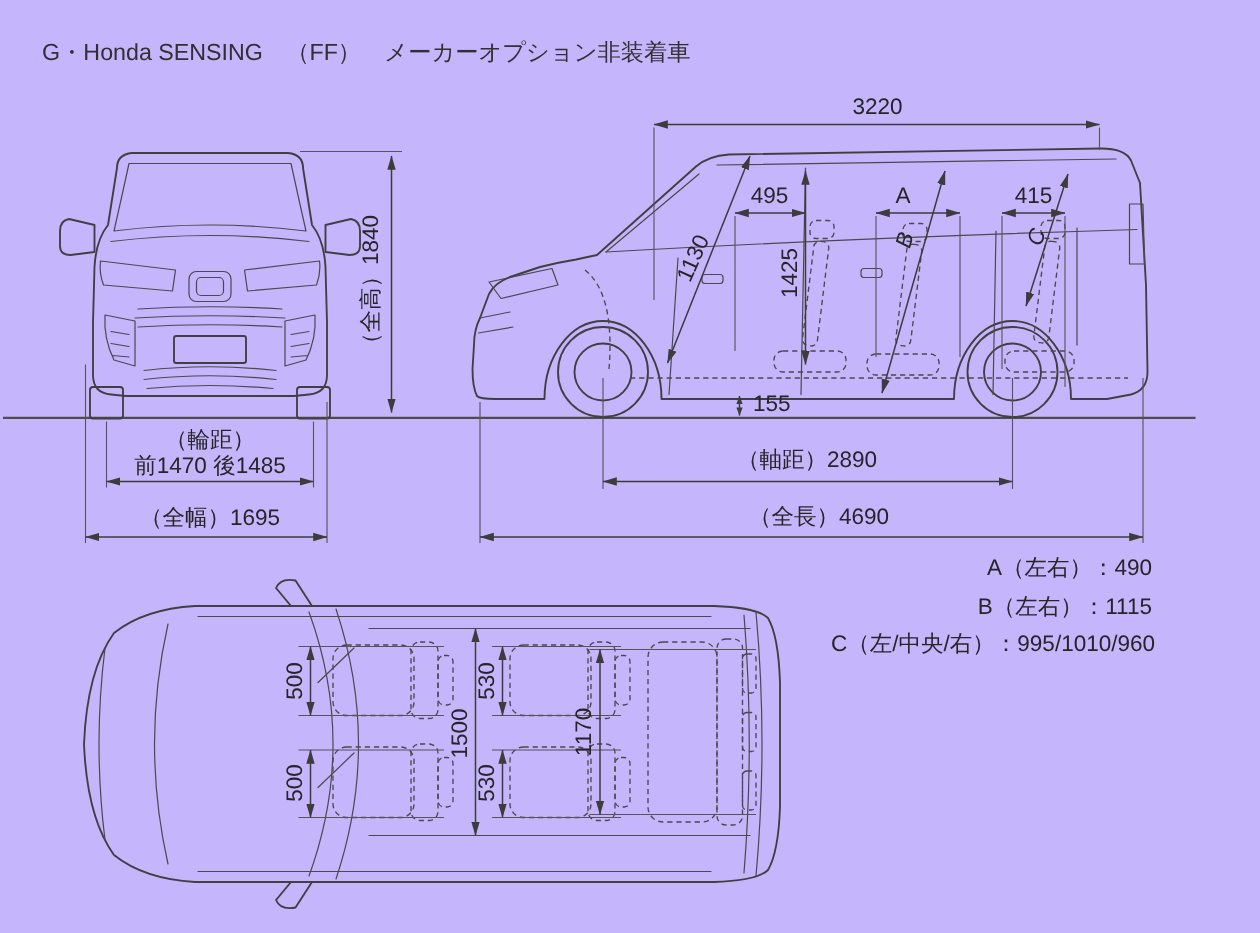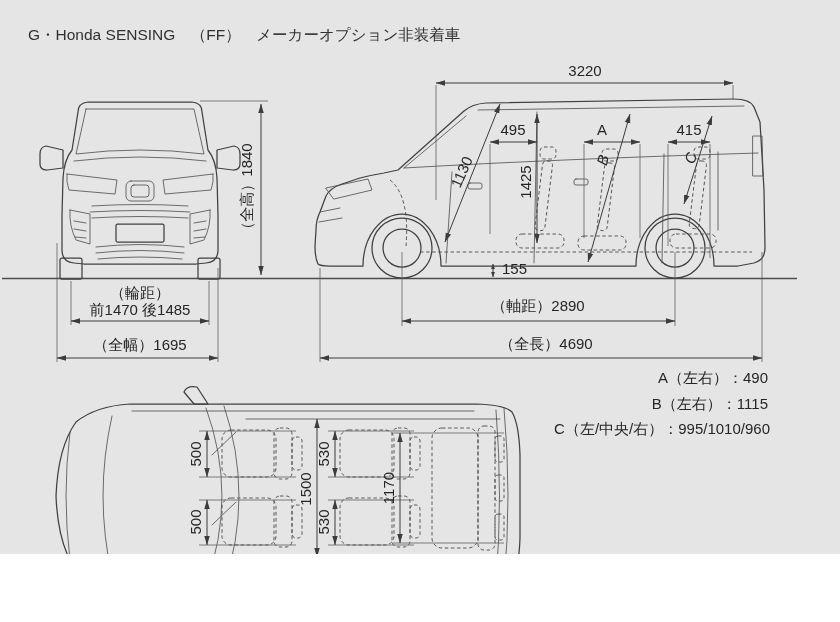--- a/index.html
+++ b/index.html
@@ -1,16 +1,16 @@
 <!DOCTYPE html>
 <html><head>
 <meta charset="utf-8">
 <style>
   html,body{margin:0;padding:0;background:#fff;}
-  .stage{position:relative;width:840px;height:554px;background:#e5e5e5;overflow:hidden;}
+  .stage{position:relative;width:840px;height:622px;background:#c4b5fd;overflow:hidden;}
   svg{position:absolute;left:0;top:0;}
   svg text{font-family:"Liberation Sans","DejaVu Sans",sans-serif;fill:#262626;}
   .lbl{font-size:15px;}
   .ttl{font-size:15.5px;fill:#313131;}
   .it{font-style:italic;}
   .o{stroke:#404040;fill:none;stroke-width:1.25;stroke-linejoin:round;stroke-linecap:round;}
   .tn{stroke:#4a4a4a;fill:none;stroke-width:0.8;stroke-linejoin:round;stroke-linecap:round;}
   .dsh{stroke:#4a4a4a;fill:none;stroke-width:0.9;stroke-dasharray:3.5 2.6;stroke-linejoin:round;}
   .dim{stroke:#3c3c3c;fill:none;stroke-width:1;}
   .ext{stroke:#555;fill:none;stroke-width:0.75;}

